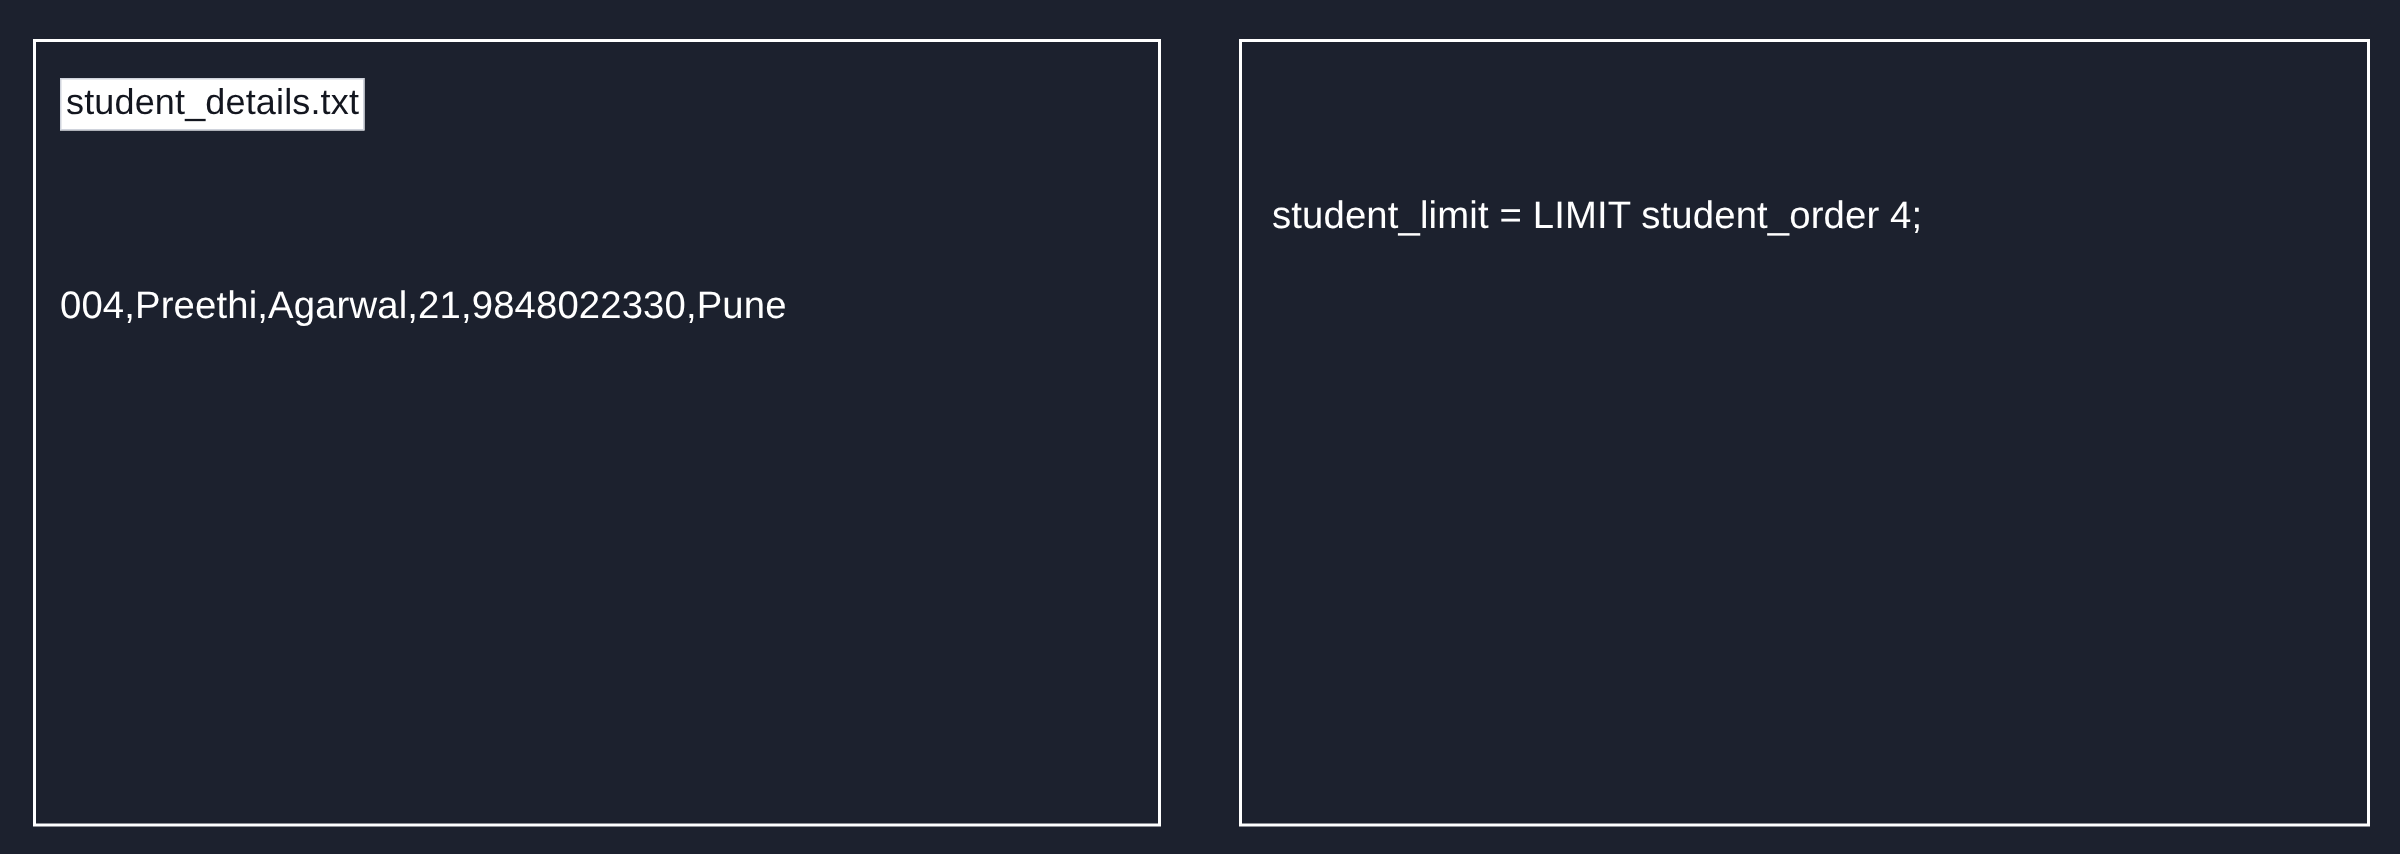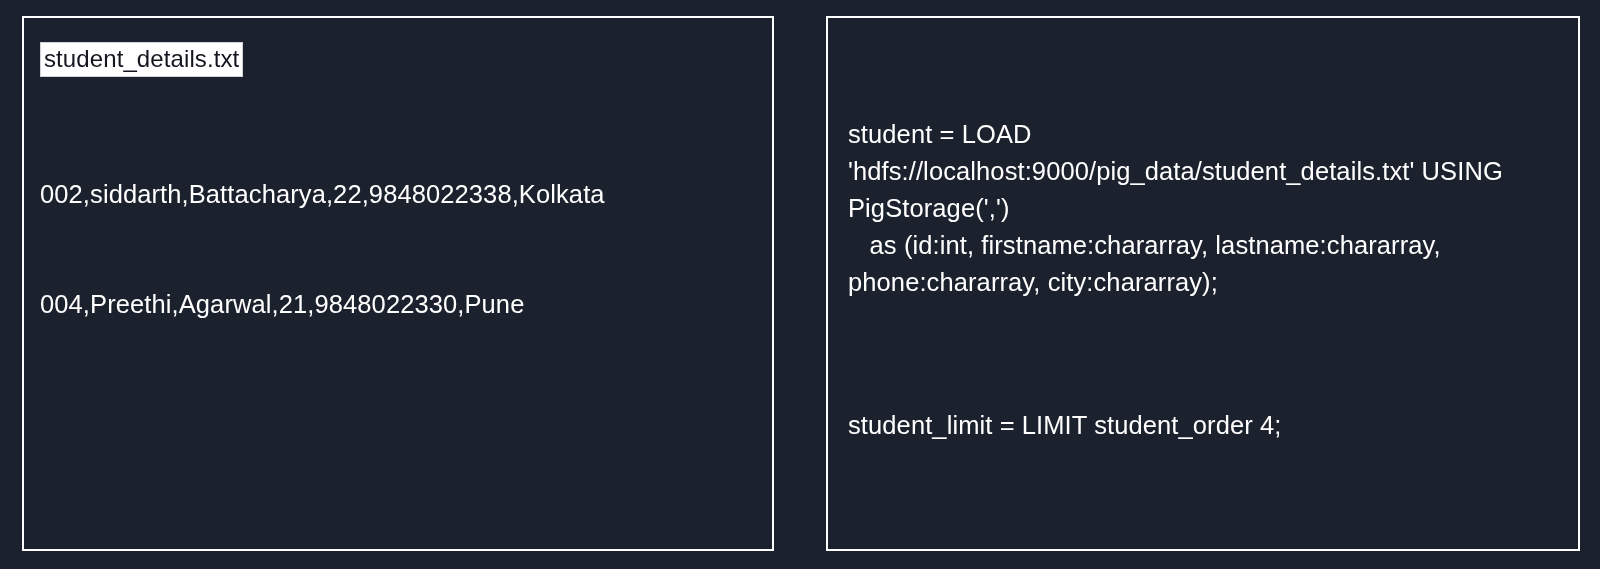--- a/index.html
+++ b/index.html
@@ -14,21 +14,21 @@
     color: #ffffff;
     overflow: hidden;
   }
   .stage {
     position: relative;
     width: 1600px;
     height: 569px;
     box-sizing: border-box;
     display: flex;
     gap: 52px;
-    padding: 16px 20px 18px 22px;
+    padding: 26px 20px 18px 22px;
   }
   .panel {
     box-sizing: border-box;
     border: 2px solid #ffffff;
     background: transparent;
   }
   .panel-left {
     width: 752px;
     padding: 24px 18px 18px 16px;
   }
@@ -70,31 +70,28 @@
   .code-para:last-child { margin-bottom: 0; }
 </style>
 </head>
 <body>
 
 <div class="stage">
 
   <div class="panel panel-left">
     <div class="file-title">student_details.txt</div>
     <div class="data-lines">
-      <div class="data-line">002,siddarth,Battacharya,22,9848022338,Kolkata</div>
       <div class="data-line">004,Preethi,Agarwal,21,9848022330,Pune</div>
       
       
       
       
     </div>
   </div>
 
   <div class="panel panel-right">
     <div class="code-block">
-      <p class="code-para">student = LOAD 'hdfs://localhost:9000/pig_data/student_details.txt' USING PigStorage(',')
-   as (id:int, firstname:chararray, lastname:chararray, phone:chararray, city:chararray);</p>
       <p class="code-para">student_limit = LIMIT student_order 4;</p>
       
     </div>
   </div>
 
 </div>
 
 </body></html>

